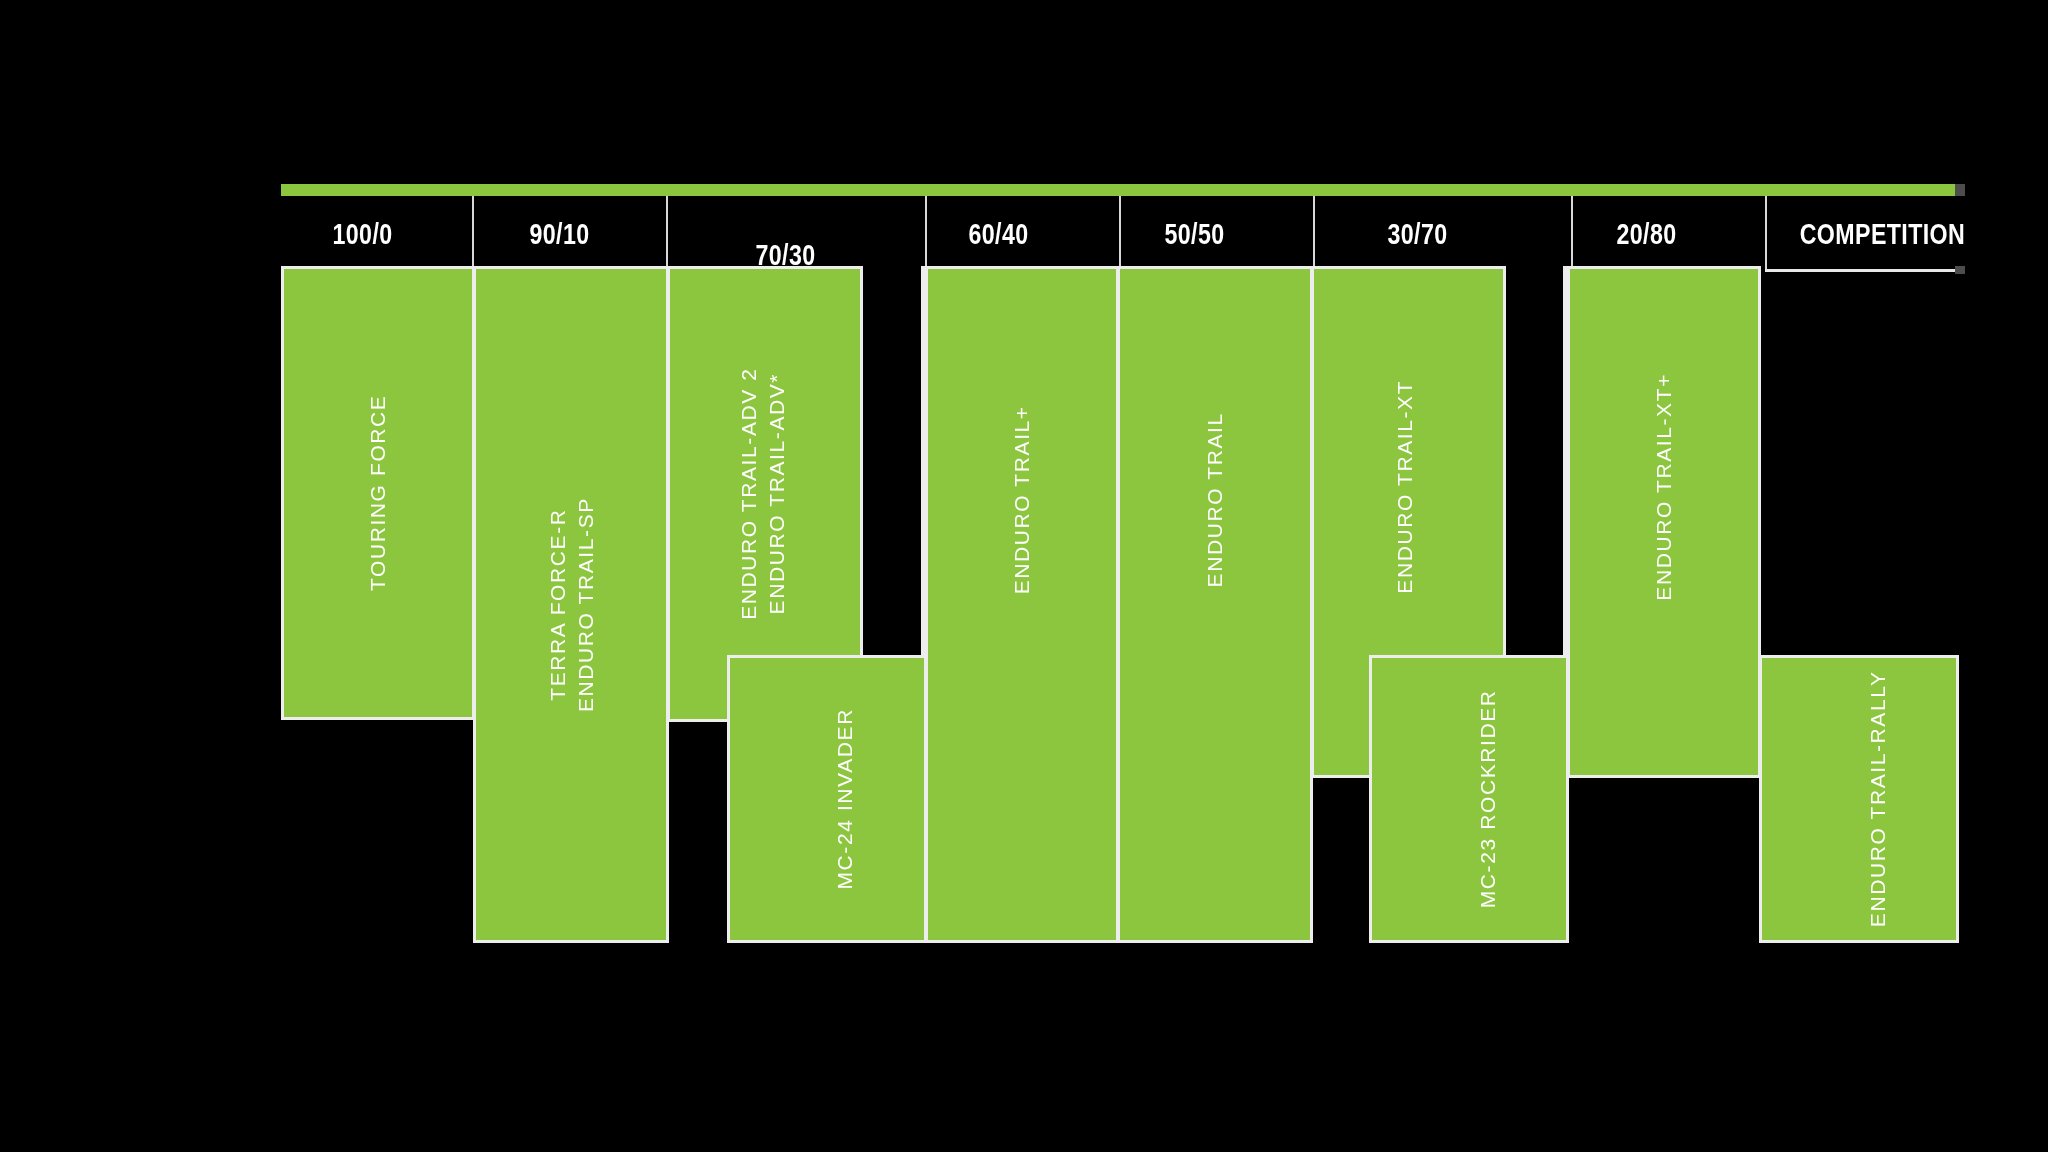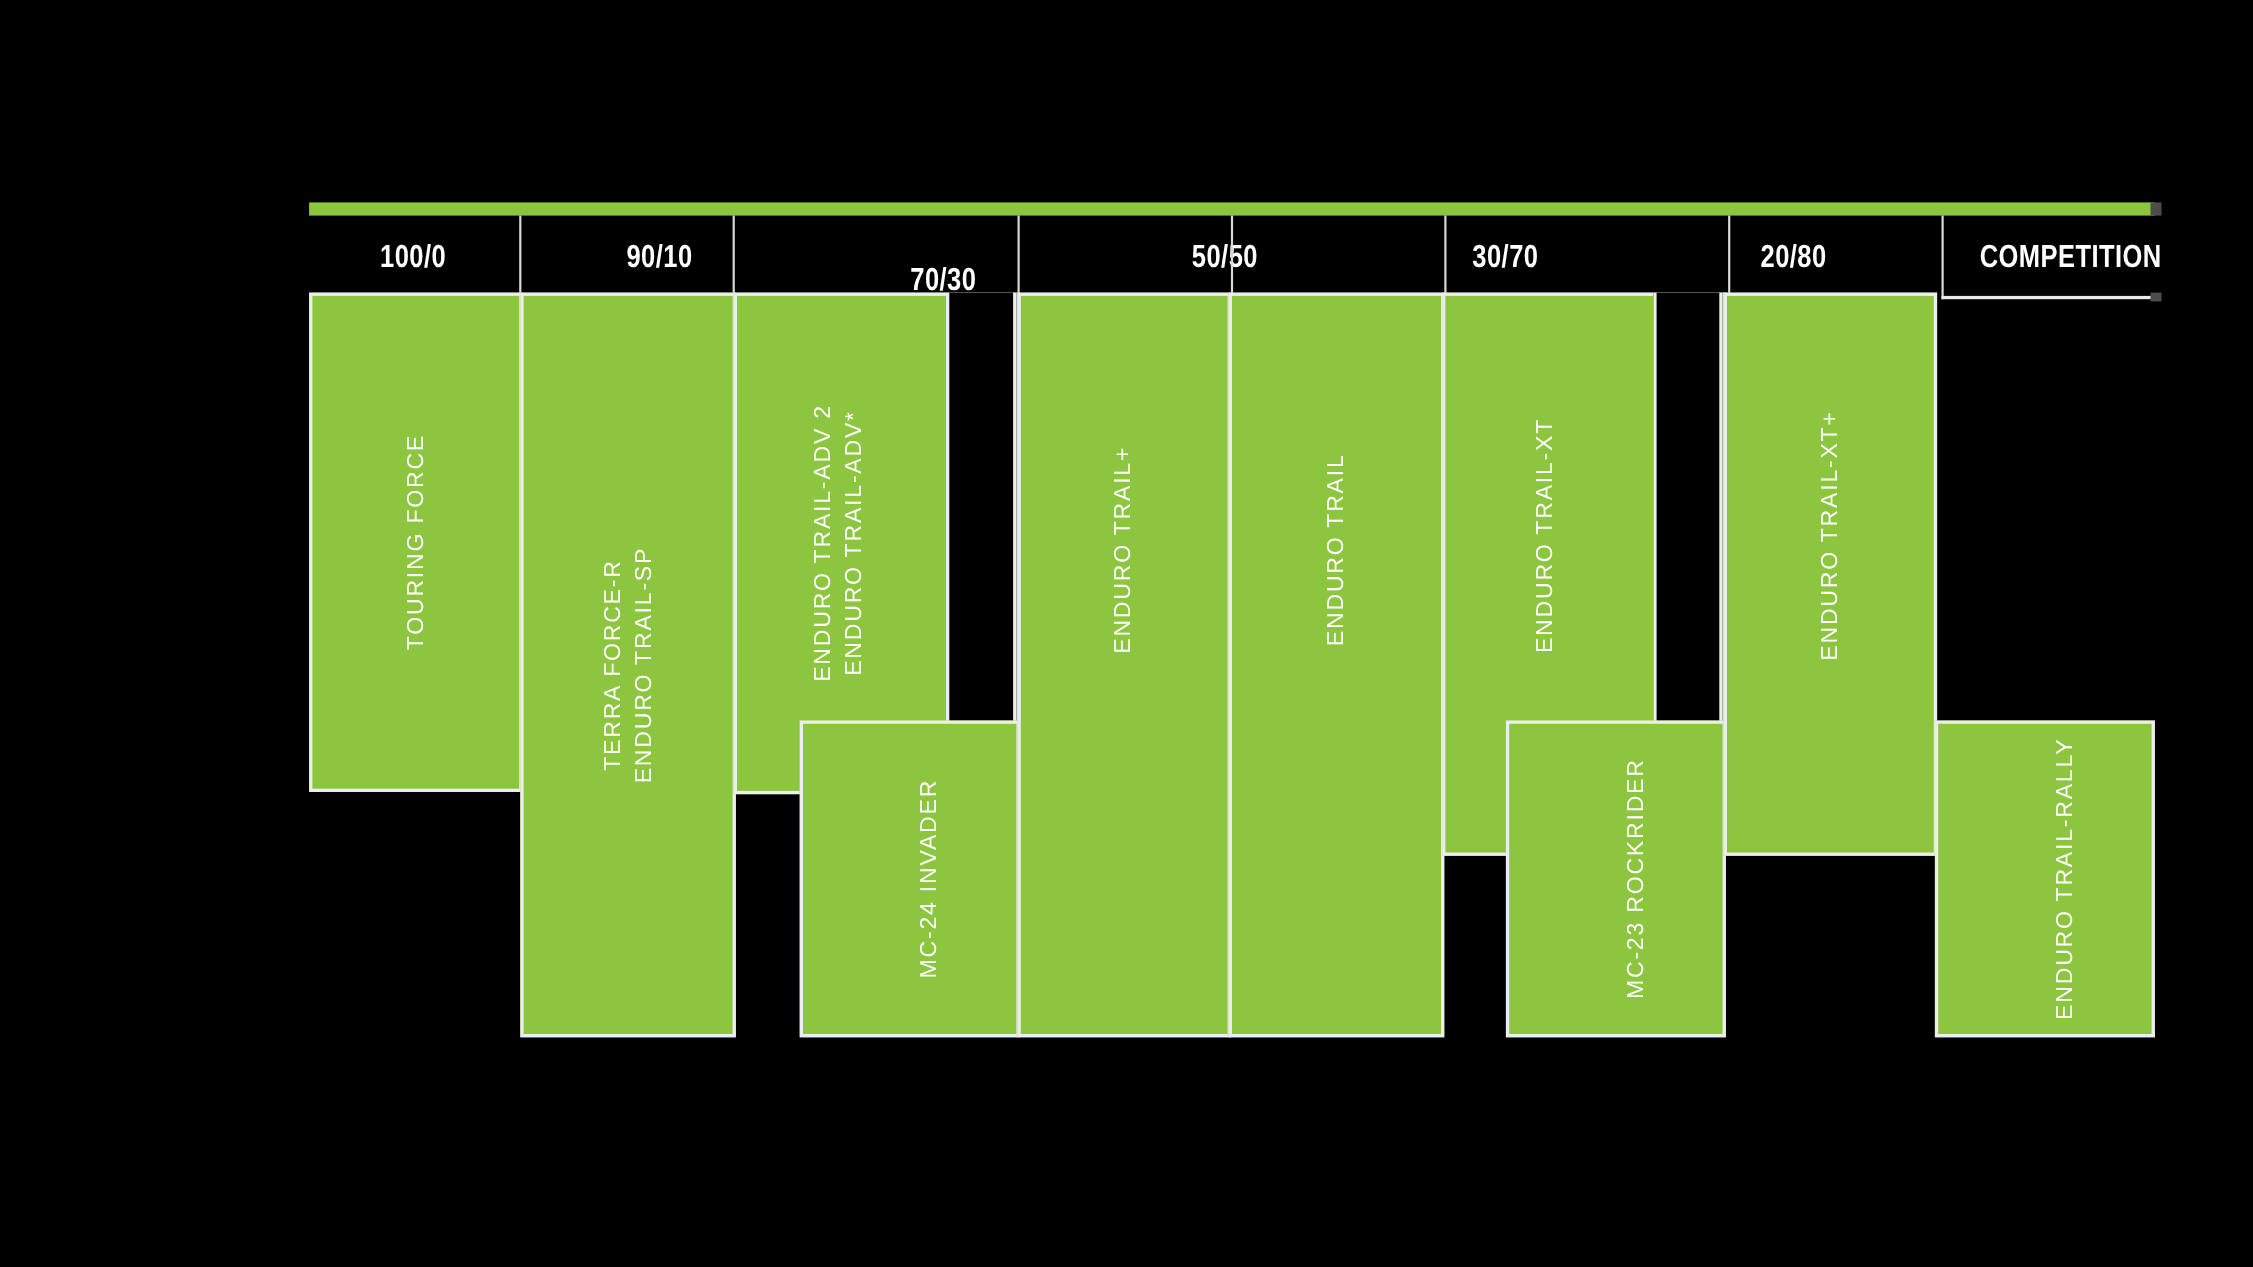--- a/index.html
+++ b/index.html
@@ -112,20 +112,23 @@
 
     <div class="hdr-cell" style="width:191px;">
       <span class="hdr-text">100/0</span>
     </div>
     <div class="hdr-cell" style="width:224px;">
       <span class="hdr-text">90/10</span>
     </div>
     <div class="hdr-cell" style="width:259px;align-items:flex-end;">
       <span class="hdr-text">70/30</span>
     </div>
+    <div class="hdr-cell" style="width:194px;">
+      <span class="hdr-text">60/40</span>
+    </div>
     <div class="hdr-cell" style="width:219px;">
       <span class="hdr-text">50/50</span>
     </div>
     <div class="hdr-cell" style="width:258px;">
       <span class="hdr-text">30/70</span>
     </div>
     <div class="hdr-cell" style="width:232px;">
       <span class="hdr-text">20/80</span>
     </div>
     <div class="hdr-cell" style="width:194px;padding-left:40px;">

